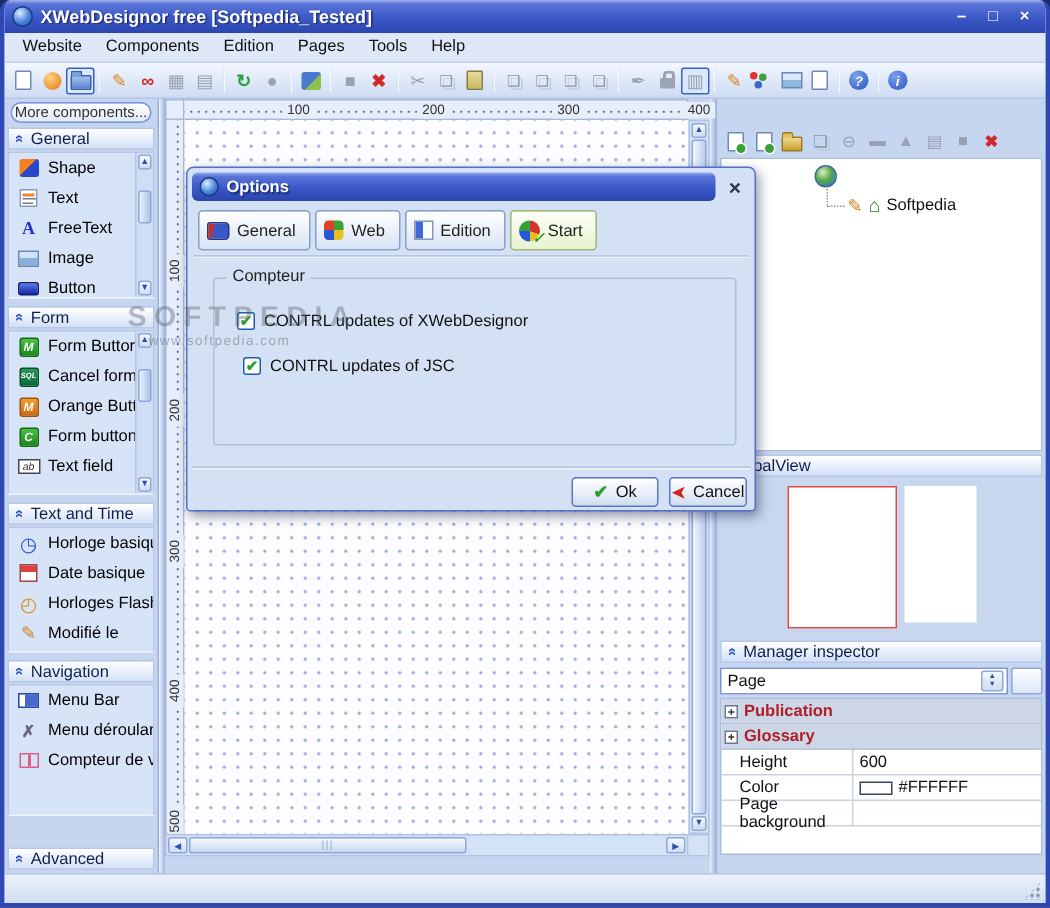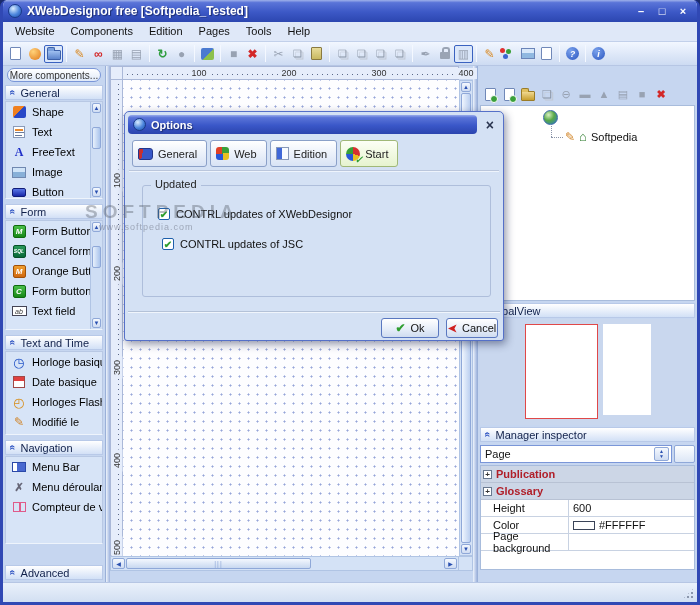--- a/index.html
+++ b/index.html
@@ -499,21 +499,21 @@
           <i class="ti-ed"></i>
           <span>Edition</span>
         </div>
       <div class="dtab active">
           <i class="ti-start"></i>
           <span>Start</span>
         </div>
     </div>
     <div class="dsep"></div>
     <div class="fgroup">
-      <span class="fglabel">Updated</span>
+      <span class="fglabel">Compteur</span>
       <div class="cbrow" style="left:15px;top:22px;">
         <span class="cbox">✔</span>
         <span>CONTRL updates of XWebDesignor</span>
       </div>
       <div class="cbrow" style="left:19px;top:52px;">
         <span class="cbox">✔</span>
         <span>CONTRL updates of JSC</span>
       </div>
     </div>
     <div class="dfoot"></div>

